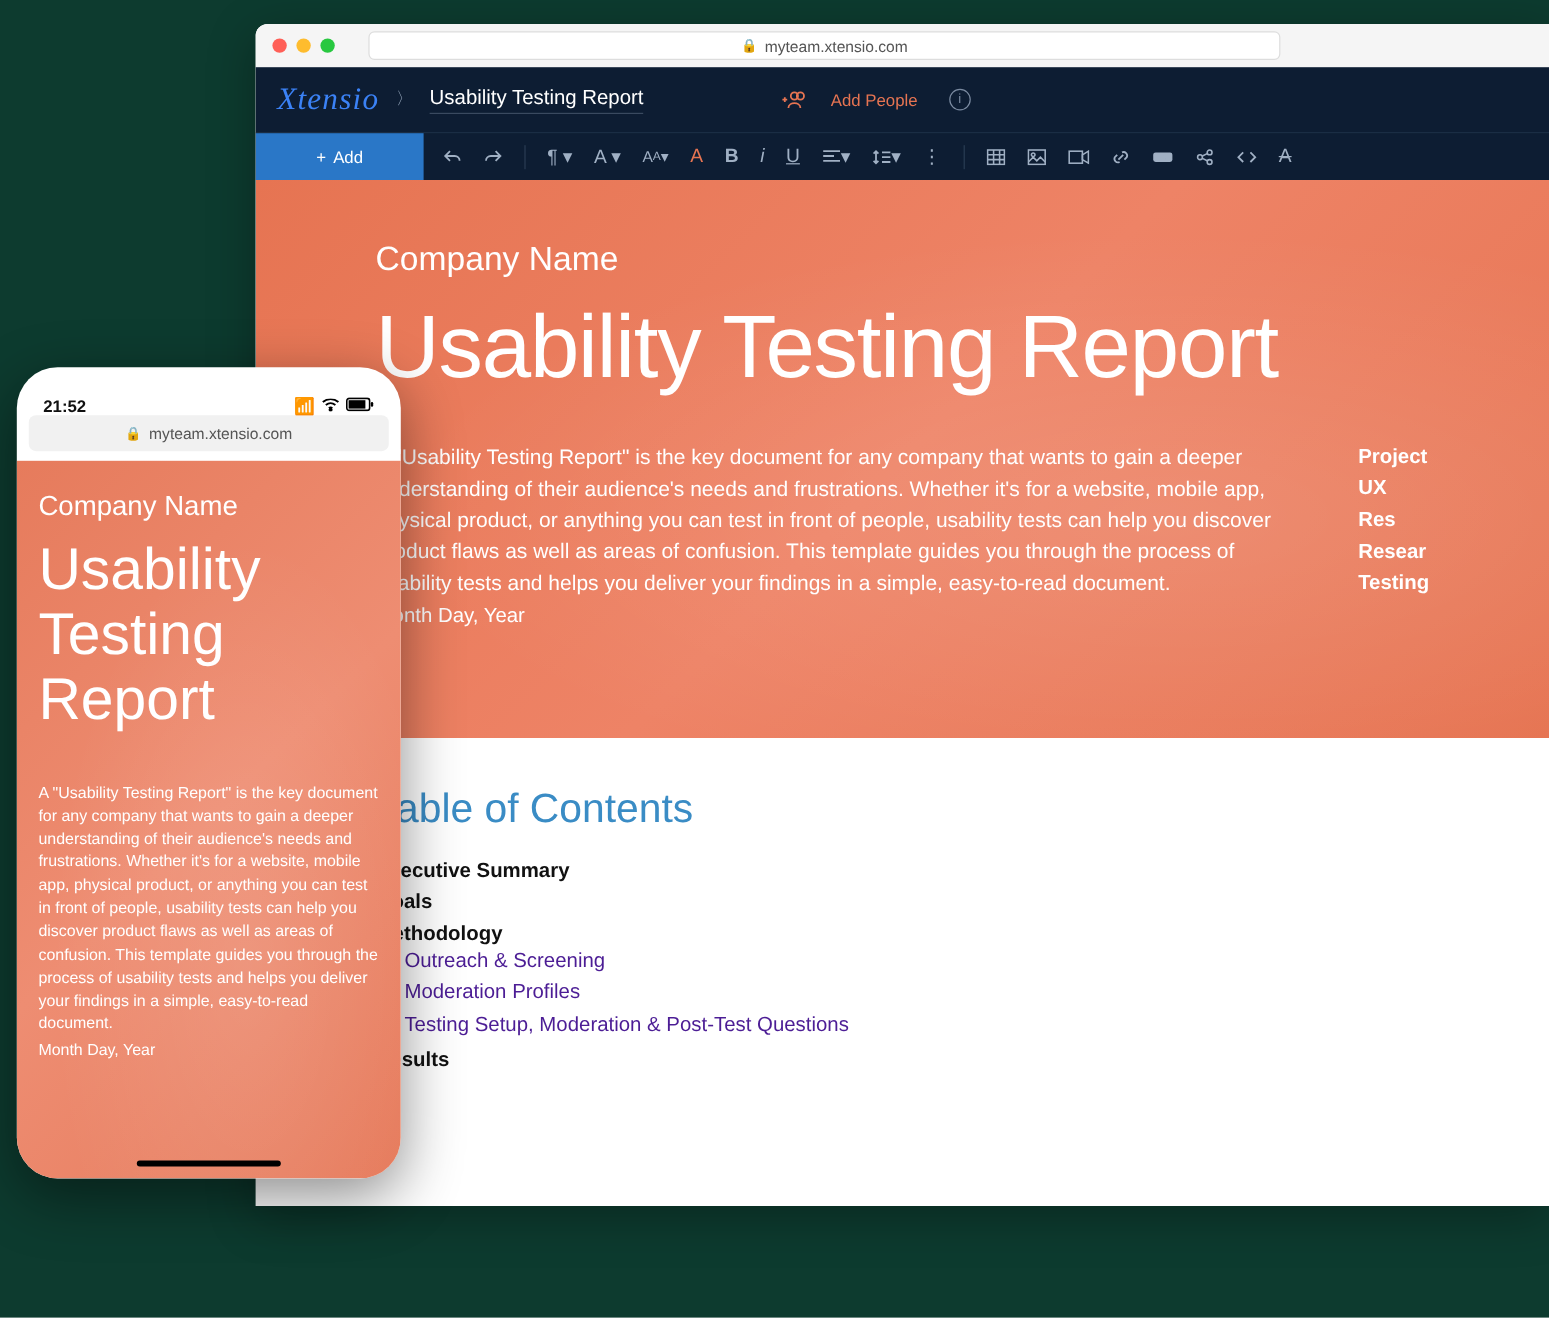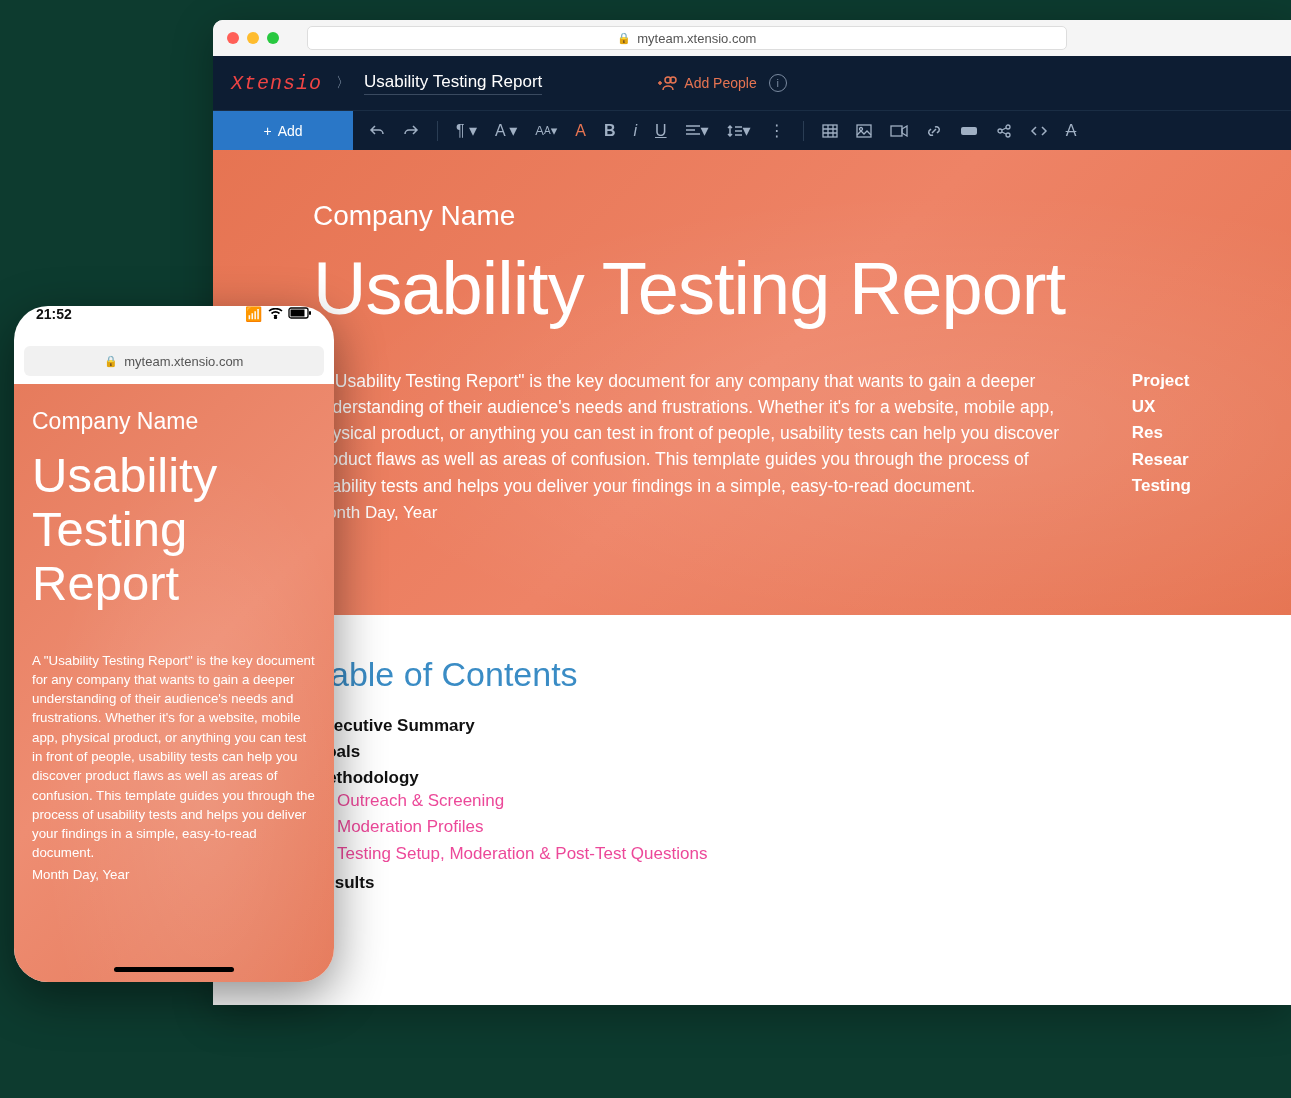--- a/index.html
+++ b/index.html
@@ -4,24 +4,24 @@
 <style>
 *{margin:0;padding:0;box-sizing:border-box;font-family:-apple-system,BlinkMacSystemFont,"Segoe UI",Helvetica,Arial,sans-serif}
 body{background:#0d3b2f;width:1291px;height:1098px;overflow:hidden;position:relative}
 .desktop-window{position:absolute;top:20px;left:213px;right:0;height:985px;background:#fff;border-radius:10px 0 0 0;overflow:hidden;box-shadow:0 10px 40px rgba(0,0,0,.3)}
 .titlebar{height:36px;background:#f5f5f5;display:flex;align-items:center;padding:0 14px;gap:8px}
 .dot{width:12px;height:12px;border-radius:50%}
 .dot.r{background:#ff5f57}.dot.y{background:#febc2e}.dot.g{background:#28c840}
 .urlbar{flex:1;max-width:760px;height:24px;background:#fff;border:1px solid #ddd;border-radius:5px;display:flex;align-items:center;justify-content:center;gap:6px;font-size:13px;color:#555;margin-left:20px}
 .lock{font-size:11px;color:#888}
 .app-header{height:54px;background:#0d1d33;display:flex;align-items:center;padding:0 18px;gap:14px;color:#8a9bb0}
-.logo{font-family:Liberation Mono, monospace;color:#ef4444;font-size:20px;font-style:italic;letter-spacing:1px}
+.logo{font-family:Liberation Serif, serif;color:#3b82f6;font-size:26px;font-style:italic;letter-spacing:1px}
 .chev{color:#8a9bb0;font-size:14px}
 .doc-title{color:#fff;font-size:17px;font-weight:300;border-bottom:1px solid #3a4a60;padding-bottom:2px;margin-right:40px}
-.add-people{display:flex;align-items:center;gap:6px;color:#e67452;font-size:14px;margin-left:60px}
+.add-people{display:flex;align-items:center;gap:20px;color:#e67452;font-size:14px;margin-left:60px}
 .add-people svg{stroke:#e67452;fill:none}
 .info-circ{width:18px;height:18px;border:1.3px solid #7a8aa0;border-radius:50%;display:flex;align-items:center;justify-content:center;font-size:11px;color:#7a8aa0;margin-left:6px}
 .toolbar{height:40px;background:#0d1d33;border-top:1px solid #1a2d44;display:flex;align-items:center}
 .add-btn{width:140px;height:100%;background:#2a77c7;color:#fff;display:flex;align-items:center;justify-content:center;gap:6px;font-size:14px}
 .tools{flex:1;display:flex;align-items:center;gap:18px;padding:0 16px;color:#8a9bb0}
 .tool{display:flex;align-items:center;font-size:16px;color:#a0b0c4;cursor:pointer}
 .tool svg{stroke:#a0b0c4;fill:none}
 .sep{width:1px;height:20px;background:#2a3d54}
 .doc-canvas{position:absolute;top:130px;left:0;right:0;bottom:0;overflow:hidden}
 .hero{background:linear-gradient(135deg,#e67452 0%,#ee8366 50%,#e67452 100%);padding:50px 100px 80px;color:#fff;min-height:465px;position:relative}
@@ -29,23 +29,23 @@
 .company{font-size:28px;font-weight:300;margin-bottom:18px}
 .htitle{font-size:74px;font-weight:300;letter-spacing:-1px;line-height:1.05;margin-bottom:40px}
 .hero-row{display:flex;gap:50px;align-items:flex-start}
 .intro{font-size:17.5px;line-height:1.5;font-weight:300;flex:1}
 .date{font-size:17px;margin-top:4px;font-weight:300}
 .meta{font-size:17px;line-height:1.55;font-weight:600}
 .content{padding:40px 100px;background:#fff;color:#1a1a1a}
 .toc-h{color:#3a8cc5;font-size:34px;font-weight:300;margin-bottom:22px}
 .toc-sec{font-weight:700;font-size:17px;margin-top:6px;color:#111}
 .toc ul{list-style:disc;margin-left:24px}
-.toc li{font-size:17px;line-height:1.55;color:#ec4899}
+.toc li{font-size:17px;line-height:1.55;color:#4c1d95}
 .phone{position:absolute;top:306px;left:14px;width:320px;height:676px;background:#fff;border-radius:34px;box-shadow:0 15px 50px rgba(0,0,0,.45);overflow:hidden}
-.phone-status{height:40px;display:flex;align-items:flex-start;justify-content:space-between;padding:0 22px;font-size:14px;font-weight:600;color:#111}
+.phone-status{height:40px;display:flex;align-items:flex-end;justify-content:space-between;padding:0 22px;font-size:14px;font-weight:600;color:#111}
 .sig{display:flex;align-items:center;gap:5px;font-size:14px}
 .phone-url{margin:0 10px 8px;height:30px;background:#f1f1f1;border-radius:6px;display:flex;align-items:center;justify-content:center;gap:6px;font-size:13px;color:#555}
 .phone-hero{background:linear-gradient(135deg,#e67b5c 0%,#ee8d72 50%,#e67b5c 100%);color:#fff;padding:24px 18px 30px;min-height:598px;position:relative}
 .phone-hero::before{content:"";position:absolute;inset:0;background:radial-gradient(ellipse at 60% 70%,rgba(255,255,255,.12),transparent 60%);pointer-events:none}
 .p-company{font-size:23px;font-weight:300;margin-bottom:14px}
 .p-title{font-size:49px;font-weight:300;line-height:1.1;margin-bottom:40px}
 .p-intro{font-size:13.3px;line-height:1.45;font-weight:300}
 .p-date{font-size:13.3px;margin-top:4px;font-weight:300}
 .home-ind{position:absolute;bottom:10px;left:50%;transform:translateX(-50%);width:120px;height:5px;background:#000;border-radius:3px}
 </style>

